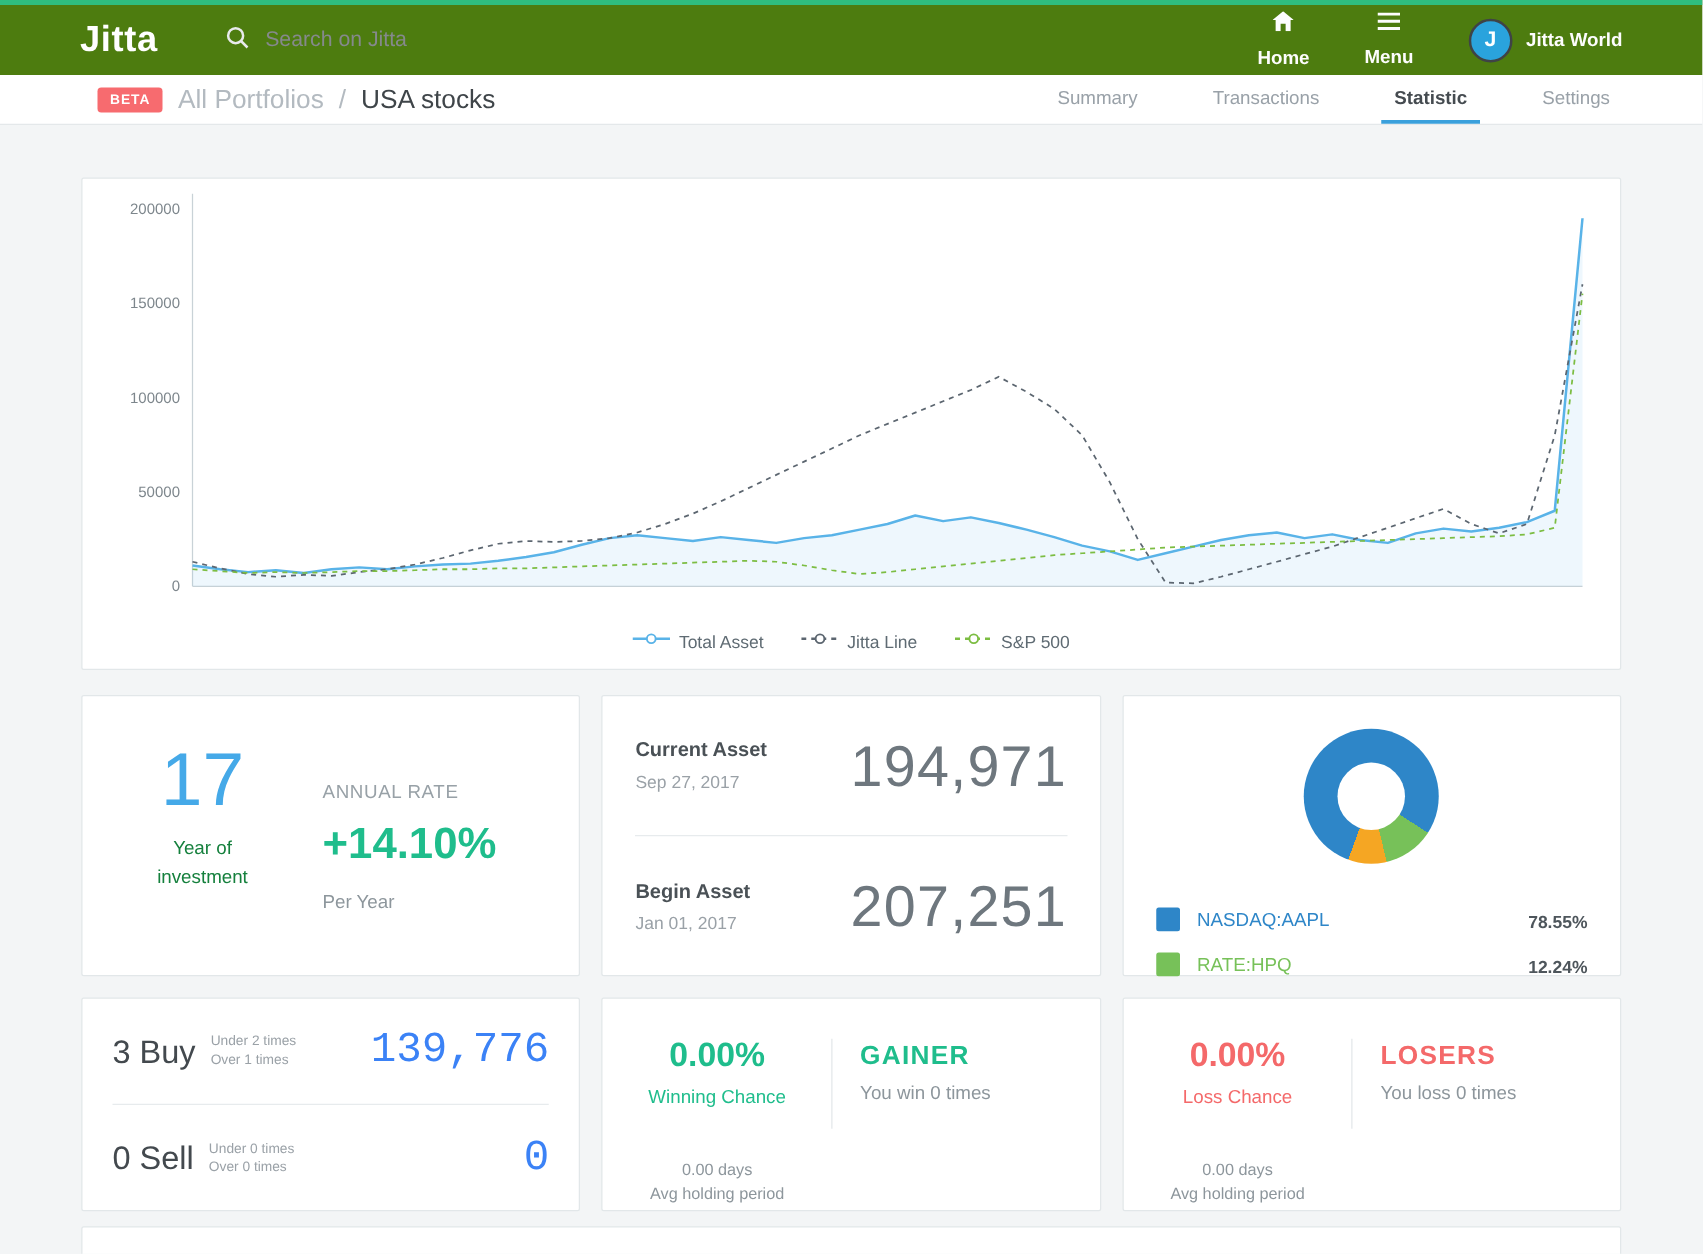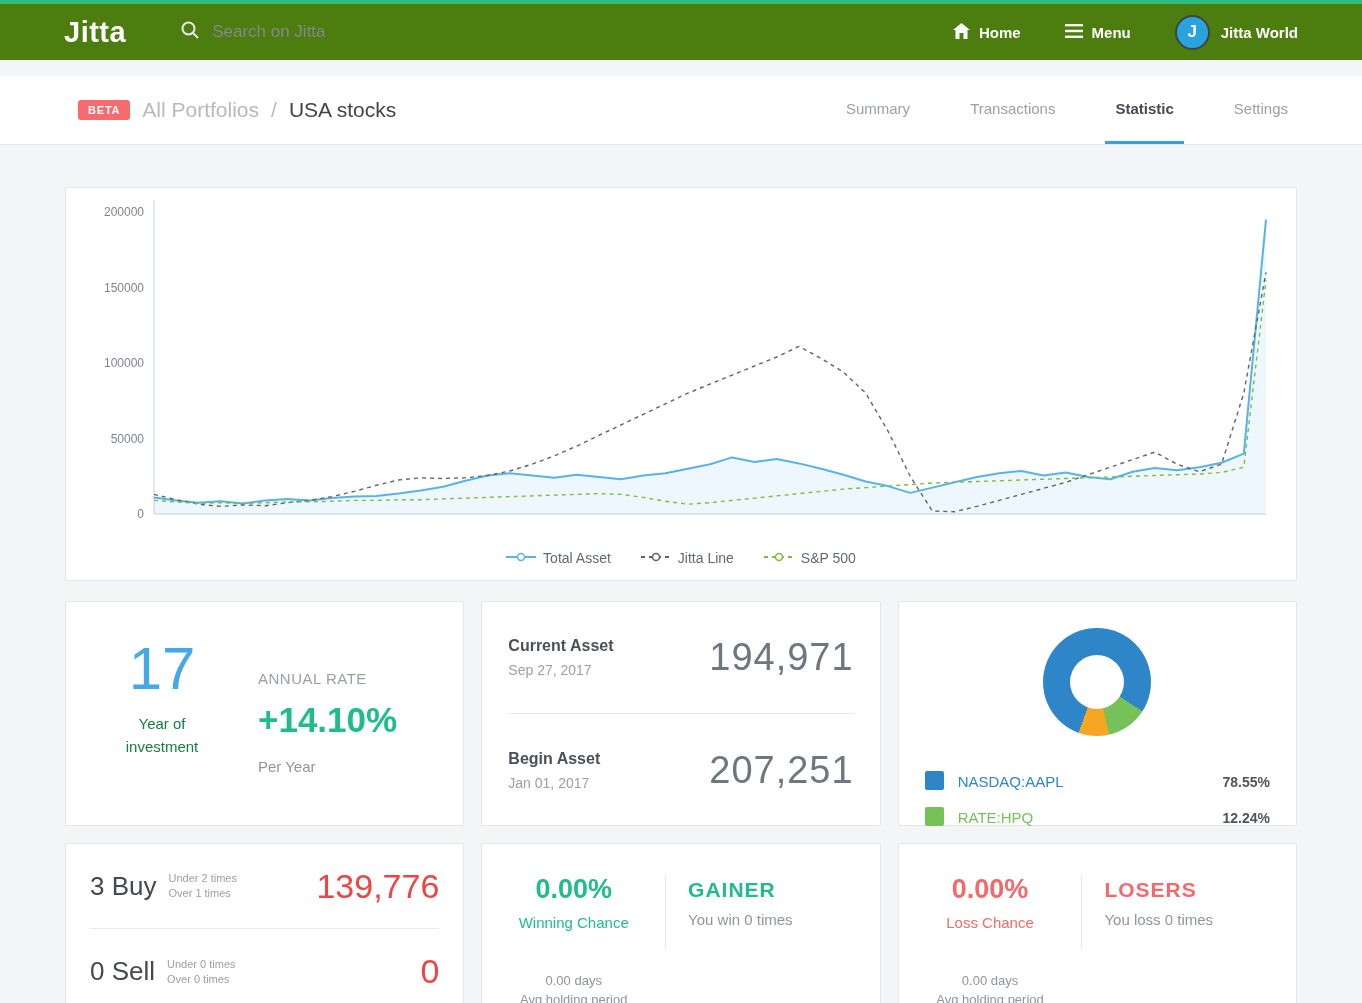--- a/index.html
+++ b/index.html
@@ -12,33 +12,33 @@
     display: flex; align-items: center; padding: 0 64px; color: #fff;
   }
   .logo { font-size: 29px; font-weight: bold; letter-spacing: 0.5px; color: #fff; cursor: pointer; }
   .searchbar { display: flex; align-items: center; margin-left: 54px; gap: 12px; flex: 1; }
   .searchbar input {
     background: transparent; border: none; outline: none; color: #e8eaec;
     font-size: 17px; font-family: "Liberation Sans", sans-serif; width: 420px;
   }
   .searchbar input::placeholder { color: #85898c; }
   .nav-right { display: flex; align-items: center; gap: 44px; }
-  .nav-item { display: flex; align-items: center; gap: 9px; font-size: 15px; font-weight: bold; color: #fdfdfd; cursor: pointer; }
+  .nav-item { display: flex; align-items: center; gap: 9px; font-size: 15px; font-weight: bold; color: #fdfdfd; cursor: pointer; flex-direction: column; }
   .nav-user { display: flex; align-items: center; gap: 11px; cursor: pointer; }
   .avatar {
     width: 35px; height: 35px; border-radius: 50%; background: #2aa3dd;
     display: flex; align-items: center; justify-content: center;
     color: #fff; font-size: 17px; font-weight: bold; border: 2px solid #3f4346;
   }
   .nav-user-name { font-size: 15px; font-weight: bold; color: #fdfdfd; }
 
   
   .subheader {
-    height: 69px; background: #fff; border-bottom: 1px solid #e4e8ea;
-    display: flex; align-items: stretch; justify-content: space-between; padding: 0 64px 0 78px; margin-top: 16px;
+    height: 40px; background: #fff; border-bottom: 1px solid #e4e8ea;
+    display: flex; align-items: stretch; justify-content: space-between; padding: 0 64px 0 78px;
   }
   .crumbs { display: flex; align-items: center; gap: 12px; }
   .beta-badge {
     background: #f76b6f; color: #fff; font-size: 11px; font-weight: bold;
     letter-spacing: 0.8px; padding: 4px 10px; border-radius: 3px;
   }
   .crumb-muted { color: #b3bac0; font-size: 21px; cursor: pointer; }
   .crumb-sep { color: #b3bac0; font-size: 21px; }
   .crumb-current { color: #3f4549; font-size: 21px; }
   .tabs { display: flex; align-items: stretch; }
@@ -74,38 +74,38 @@
   .rate-label { font-size: 15px; color: #98a1a7; letter-spacing: 0.5px; margin-top: 12px; }
   .rate-value { font-size: 35px; font-weight: bold; color: #1fbd8c; margin-top: 13px; }
   .rate-sub { font-size: 15px; color: #8d969c; margin-top: 18px; }
 
   
   .assets-card { padding: 0 26px; }
   .asset-row { display: flex; justify-content: space-between; align-items: center; height: 112px; }
   .asset-row.first { border-bottom: 1px solid #e7ebed; }
   .asset-label { font-size: 16px; font-weight: bold; color: #4a5156; }
   .asset-date { font-size: 14px; color: #9aa1a7; margin-top: 7px; }
-  .asset-value { font-size: 38px; color: #6e777e; letter-spacing: 1px; }
+  .asset-value { font-size: 46px; color: #6e777e; letter-spacing: 1px; }
 
   
   .donut { width: 108px; height: 108px; border-radius: 50%; margin: 26px auto 0; position: relative; }
   .donut::after { content: ''; position: absolute; inset: 27px; background: #fff; border-radius: 50%; }
   .alloc-legend { margin-top: 18px; padding: 0 26px; }
   .alloc-row { display: flex; align-items: flex-end; height: 36px; cursor: pointer; }
   .sq { width: 19px; height: 19px; border-radius: 2px; margin-right: 14px; }
   .sym { font-size: 15px; }
   .pct { margin-left: auto; font-size: 14px; font-weight: bold; color: #4e565c; }
 
   
   .buysell-card { padding: 0 24px; }
   .bs-row { display: flex; align-items: center; height: 85px; }
   .bs-row.first { border-bottom: 1px solid #e7ebed; }
   .bs-main { font-size: 26px; color: #43494e; }
   .bs-subs { margin-left: 12px; font-size: 11px; color: #9aa1a7; line-height: 1.35; }
-  .bs-value { margin-left: auto; font-size: 34px; color: #ef4444; }
+  .bs-value { margin-left: auto; font-size: 34px; color: #3b82f6; font-family: Liberation Mono, monospace; }
 
   
   .chance-card { display: flex; flex-wrap: wrap; padding-top: 30px; }
   .chance-left { flex: 0 0 46%; text-align: center; }
   .chance-pct { font-size: 27px; font-weight: bold; }
   .chance-label { font-size: 15px; margin-top: 9px; }
   .chance-div { width: 1px; background: #e4e8ea; height: 72px; margin-top: 2px; }
   .chance-right { flex: 1; padding-left: 22px; padding-top: 4px; text-align: left; }
   .chance-title { font-size: 21px; font-weight: bold; letter-spacing: 1px; }
   .chance-sub { font-size: 15px; color: #8d969c; margin-top: 9px; }

